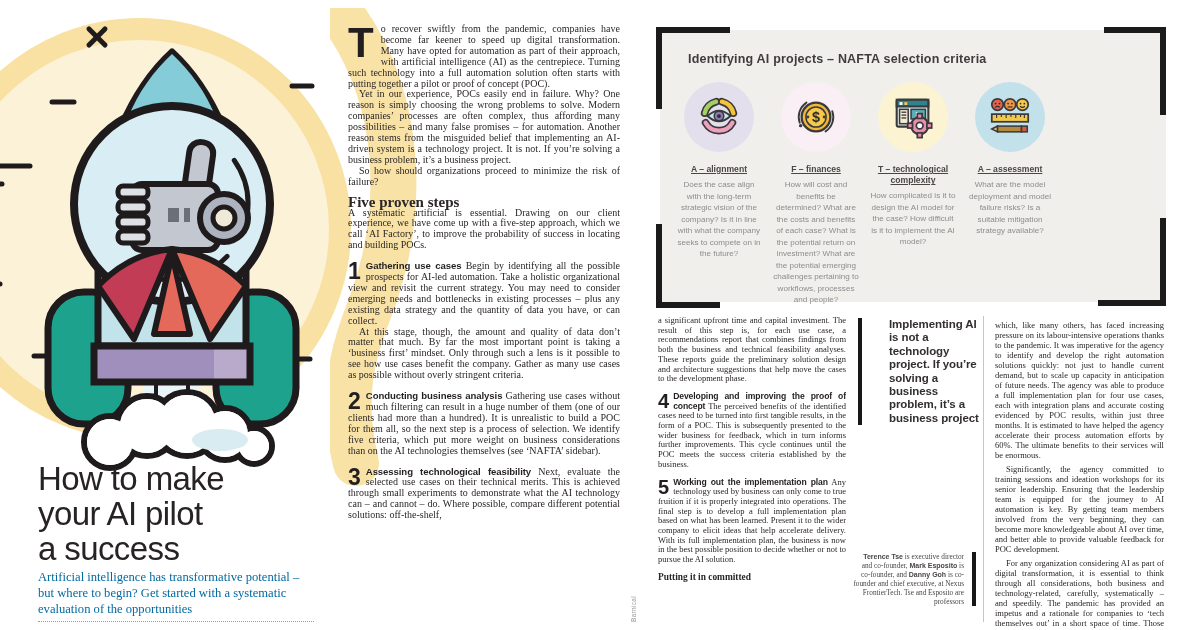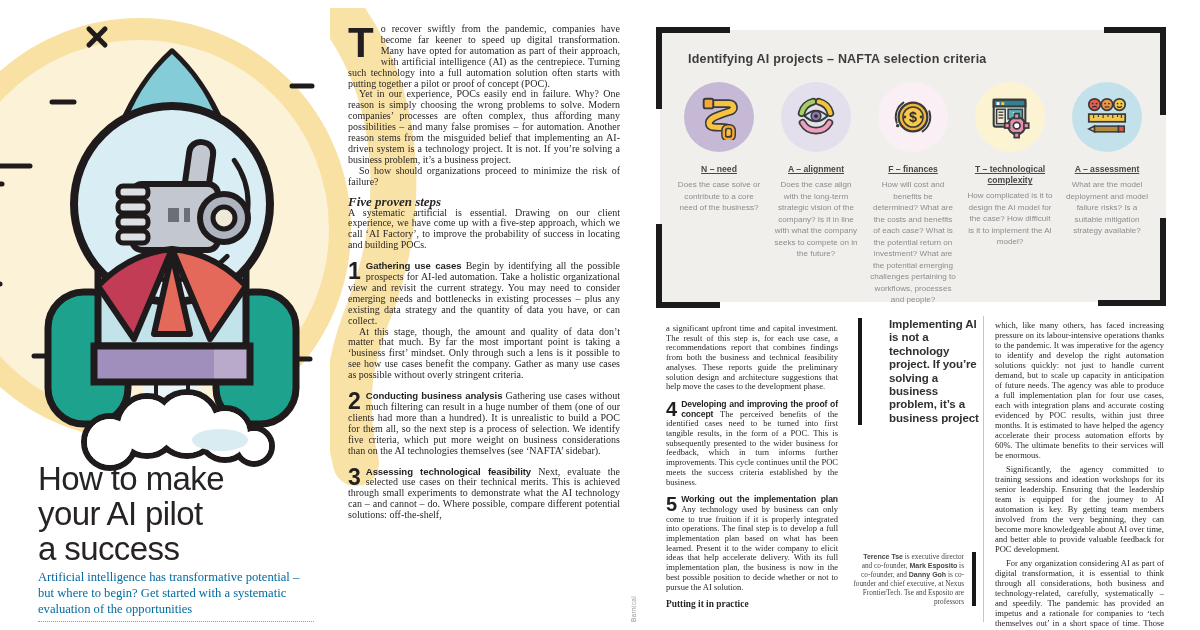--- a/index.html
+++ b/index.html
@@ -17,21 +17,21 @@
               font-family:"Liberation Serif",serif;font-size:12.6px;line-height:1.27;color:#0369a1;}
   #dotline{position:absolute;left:38px;top:621px;width:276px;border-top:1.5px dotted #9b9b9b;z-index:2;}
 
   
   #colA{position:absolute;left:348px;top:24px;width:272px;height:606px;overflow:hidden;z-index:1;
         font-family:"Liberation Serif",serif;font-size:10px;line-height:10.9px;text-align:justify;color:#2b2627;}
   #colA p{margin:0;}
   .ind{text-indent:11px;}
   .dropcap{float:left;font-family:"Liberation Sans",sans-serif;font-weight:800;font-size:42px;
            line-height:32px;margin:3px 7px 0 0;color:#231f20;}
-  .sect-head{font-weight:700;font-family:"Liberation Serif",serif;font-size:13px;margin-top:9px !important;font-style:italic;}
+  .sect-head{font-weight:700;font-family:"Liberation Serif",serif;font-size:15px;margin-top:9px !important;}
   .step{margin-top:10px !important;}
   .stepnum{float:left;font-family:"Liberation Sans",sans-serif;font-weight:800;font-size:23px;
            line-height:19px;margin:1px 5px 0 0;color:#231f20;}
   .steptitle{font-family:"Liberation Sans",sans-serif;font-weight:700;font-size:9.6px;letter-spacing:-0.1px;color:#231f20;}
 
   
   #nafta{position:absolute;left:660px;top:30px;width:506px;height:272px;background:#f0efec;border-radius:1px;z-index:1;}
   .br{position:absolute;z-index:2;border-color:#1b1b1b;}
   #br-tl{left:656px;top:27px;width:74px;height:82px;border-left:6px solid #1b1b1b;border-top:6px solid #1b1b1b;}
   #br-tr{left:1104px;top:27px;width:62px;height:88px;border-right:6px solid #1b1b1b;border-top:6px solid #1b1b1b;}
@@ -40,21 +40,21 @@
   #nafta-title{position:absolute;left:28px;top:22px;font-weight:700;font-size:12.5px;letter-spacing:0.2px;color:#403b3c;}
   #nafta-row{position:absolute;left:16px;top:52px;width:478px;display:flex;gap:11px;}
   .ncol{width:86px;text-align:center;}
   .ncircle{width:70px;height:70px;border-radius:50%;margin:0 auto;display:flex;align-items:center;justify-content:center;}
   .nlabel{margin-top:12px;font-weight:700;font-size:8.6px;text-decoration:underline;color:#4b4647;line-height:1.3;}
   .ndesc{margin-top:4px;font-size:8.1px;line-height:1.42;color:#8e8c8d;}
 
   
   .bodycol{font-family:"Liberation Serif",serif;text-align:justify;color:#2b2627;overflow:hidden;}
   #colB{position:absolute;left:658px;top:316px;width:188px;height:312px;font-size:8.5px;line-height:9.7px;z-index:1;}
-  #colB p{margin:8px;}
+  #colB p{margin:0;}
   #colB .stepnum{font-size:20px;line-height:17px;margin:1px 4px 0 0;}
   #colB .steptitle{font-size:8.6px;}
   #colB .step{margin-top:8px !important;}
   #practice-head{font-weight:700;font-family:"Liberation Serif",serif;font-size:9.4px;margin-top:8px !important;}
 
   #pullquote{position:absolute;left:858px;top:318px;width:122px;z-index:1;
              border-left:4px solid #191617;padding-left:27px;
              font-weight:700;font-size:11.5px;line-height:13.4px;color:#332e2f;letter-spacing:-0.1px;}
   #bio{position:absolute;left:852px;top:552px;width:124px;z-index:1;text-align:right;
        border-right:4px solid #191617;padding-right:8px;
@@ -160,33 +160,20 @@
 
   <p class="step" data-name="step-2"><span class="stepnum" data-name="step-number">2</span><span class="steptitle" data-name="step-title">Conducting business analysis</span> <span>Gathering use cases without much filtering can result in a huge number of them (one of our clients had more than a hundred). It is unrealistic to build a POC for them all, so the next step is a process of selection. We identify five criteria, which put more weight on business considerations than on the AI technologies themselves (see ‘NAFTA’ sidebar).</span></p>
 
   <p class="step" data-name="step-3"><span class="stepnum" data-name="step-number">3</span><span class="steptitle" data-name="step-title">Assessing technological feasibility</span> <span>Next, evaluate the selected use cases on their technical merits. This is achieved through small experiments to demonstrate what the AI technology can – and cannot – do. Where possible, compare different potential solutions: off-the-shelf,</span></p>
 </div>
 
 <div id="nafta" data-name="nafta-sidebar-box">
   <div id="nafta-title" data-name="sidebar-title">Identifying AI projects – NAFTA selection criteria</div>
   <div id="nafta-row" data-name="criteria-row">
 
-    <div class="ncol" data-name="criterion-need">
-      <div class="ncircle" data-name="criterion-circle" style="background: rgb(197, 185, 214);">
-        <svg data-name="key-icon" width="46" height="46" viewBox="0 0 48 48">
-          <path d="M14,10 L34,10 C40,10 41,16 36,18 C20,23 12,26 14,32 C16,37 30,33 34,36 C37,38 36,41 33,41" fill="none" stroke="#3a3a3a" stroke-width="9" stroke-linecap="round"></path>
-          <path d="M14,10 L34,10 C40,10 41,16 36,18 C20,23 12,26 14,32 C16,37 30,33 34,36 C37,38 36,41 33,41" fill="none" stroke="#F7C23F" stroke-width="5.5" stroke-linecap="round"></path>
-          <rect x="8" y="5" width="10" height="10" rx="2" fill="#F5A93B" stroke="#3a3a3a" stroke-width="2"></rect>
-          <rect x="29" y="34" width="10" height="13" rx="4" fill="none" stroke="#3a3a3a" stroke-width="5.5"></rect>
-          <rect x="29" y="34" width="10" height="13" rx="4" fill="none" stroke="#F5A93B" stroke-width="2.5"></rect>
-        </svg>
-      </div>
-      <div class="nlabel" data-name="criterion-label">N – need</div>
-      <div class="ndesc" data-name="criterion-description">Does the case solve or contribute to a core need of the business?</div>
-    </div>
 
     <div class="ncol" data-name="criterion-alignment">
       <div class="ncircle" data-name="criterion-circle" style="background: rgb(228, 223, 236);">
         <svg data-name="eye-icon" width="46" height="46" viewBox="0 0 48 48">
           <path d="M9,20 A16,16 0 0 1 21,8" fill="none" stroke="#3a3a3a" stroke-width="8" stroke-linecap="round"></path>
           <path d="M9,20 A16,16 0 0 1 21,8" fill="none" stroke="#A5CE63" stroke-width="4.5" stroke-linecap="round"></path>
           <path d="M27,8 A16,16 0 0 1 39,20" fill="none" stroke="#3a3a3a" stroke-width="8" stroke-linecap="round"></path>
           <path d="M27,8 A16,16 0 0 1 39,20" fill="none" stroke="#F3C33C" stroke-width="4.5" stroke-linecap="round"></path>
           <path d="M10,30 A16,16 0 0 0 38,30" fill="none" stroke="#3a3a3a" stroke-width="8" stroke-linecap="round"></path>
           <path d="M10,30 A16,16 0 0 0 38,30" fill="none" stroke="#EFA0BE" stroke-width="4.5" stroke-linecap="round"></path>
@@ -284,21 +271,21 @@
 </div>
 <div class="br" id="br-tl" data-name="corner-bracket-top-left"></div>
 <div class="br" id="br-tr" data-name="corner-bracket-top-right"></div>
 <div class="br" id="br-bl" data-name="corner-bracket-bottom-left"></div>
 <div class="br" id="br-br" data-name="corner-bracket-bottom-right"></div>
 
 <div id="colB" class="bodycol" data-name="article-column-2">
   <p data-name="continuation-paragraph">a significant upfront time and capital investment. The result of this step is, for each use case, a recommendations report that combines findings from both the business and technical feasibility analyses. These reports guide the preliminary solution design and architecture suggestions that help move the cases to the development phase.</p>
   <p class="step" data-name="step-4"><span class="stepnum" data-name="step-number">4</span><span class="steptitle" data-name="step-title">Developing and improving the proof of concept</span> <span>The perceived benefits of the identified cases need to be turned into first tangible results, in the form of a POC. This is subsequently presented to the wider business for feedback, which in turn informs further improvements. This cycle continues until the POC meets the success criteria established by the business.</span></p>
   <p class="step" data-name="step-5"><span class="stepnum" data-name="step-number">5</span><span class="steptitle" data-name="step-title">Working out the implementation plan</span> <span>Any technology used by business can only come to true fruition if it is properly integrated into operations. The final step is to develop a full implementation plan based on what has been learned. Present it to the wider company to elicit ideas that help accelerate delivery. With its full implementation plan, the business is now in the best possible position to decide whether or not to pursue the AI solution.</span></p>
-  <p id="practice-head" data-name="section-heading">Putting it in practice</p>
+  <p id="practice-head" data-name="section-heading">Putting it in committed</p>
 </div>
 
 <div id="pullquote" data-name="pull-quote">Implementing AI is not a technology project. If you’re solving a business problem, it’s a business project</div>
 <div id="bio" data-name="author-bio"><span class="rich-bold">Terence Tse</span><span> is executive director and co-founder, </span><span class="rich-bold">Mark Esposito</span><span> is co-founder, and </span><span class="rich-bold">Danny Goh</span><span> is co-founder and chief executive, at Nexus FrontierTech. Tse and Esposito are professors</span></div>
 <div id="vrule" data-name="column-divider"></div>
 
 <div id="colD" class="bodycol" data-name="article-column-3">
   <p data-name="body-paragraph">which, like many others, has faced increasing pressure on its labour-intensive operations thanks to the pandemic. It was imperative for the agency to identify and develop the right automation solutions quickly: not just to handle current demand, but to scale up capacity in anticipation of future needs. The agency was able to produce a full implementation plan for four use cases, each with integration plans and accurate costing evidenced by POC results, within just three months. It is estimated to have helped the agency accelerate their process automation efforts by 60%. The ultimate benefits to their services will be enormous.</p>
   <p class="ind" data-name="body-paragraph">Significantly, the agency committed to training sessions and ideation workshops for its senior leadership. Ensuring that the leadership team is equipped for the journey to AI automation is key. By getting team members involved from the very beginning, they can become more knowledgeable about AI over time, and better able to provide valuable feedback for POC development.</p>
   <p class="ind" data-name="body-paragraph">For any organization considering AI as part of digital transformation, it is essential to think through all considerations, both business and technology-related, carefully, systematically – and speedily. The pandemic has provided an impetus and a rationale for companies to ‘tech themselves out’ in a short space of time. Those that are armed with the best methodologies are likely to have</p>

